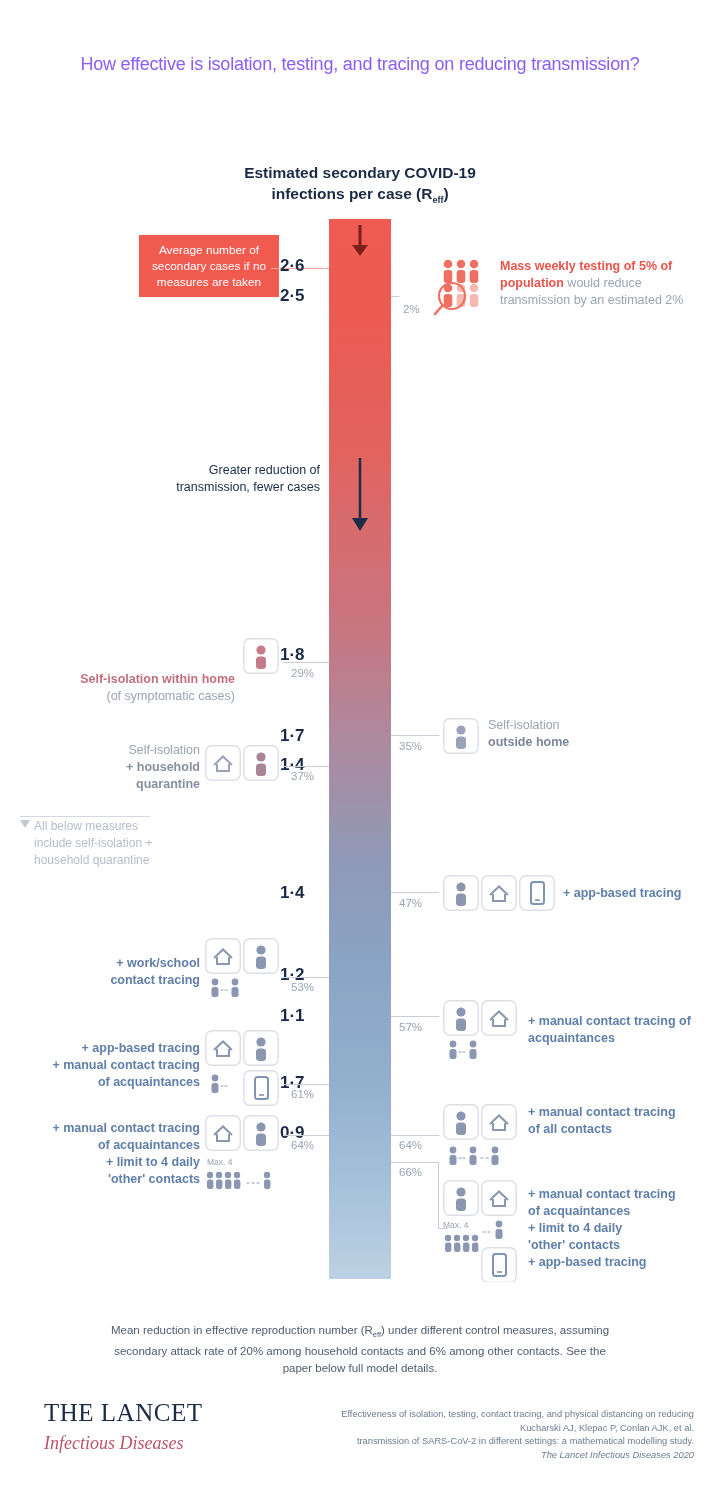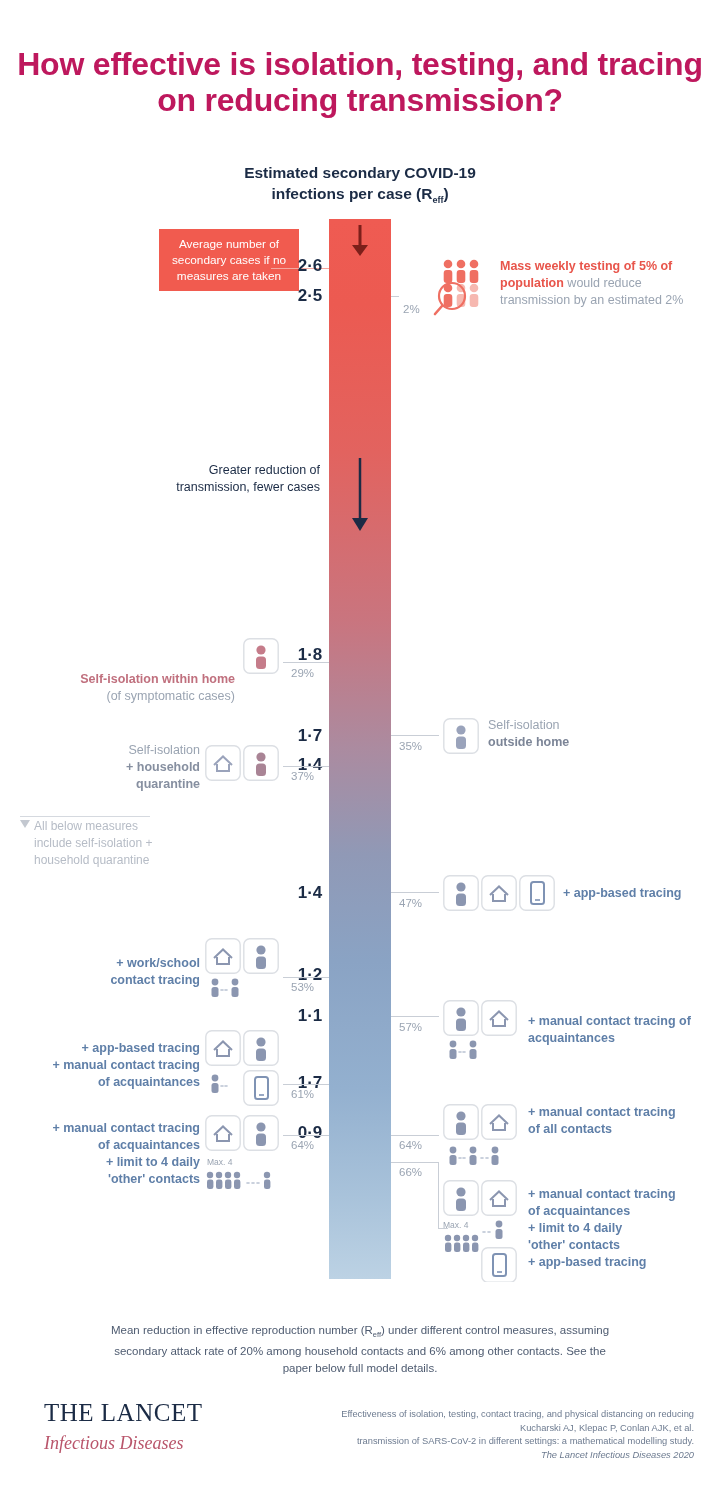--- a/index.html
+++ b/index.html
@@ -7,21 +7,21 @@
     width:720px;height:1486px;
     background:#ffffff;
     font-family:"Liberation Sans", sans-serif;
     color:#2b3a52;
     position:relative;
     overflow:hidden;
   }
   
   .title{
     position:absolute;left:0;top:46px;width:720px;text-align:center;
-    font-size:32px;line-height:36px;font-weight:bold;color:#be185d;
+    font-size:18px;line-height:36px;font-weight:normal;color:#8b5cf6;
     letter-spacing:-0.2px;
   }
   
   .subtitle{
     position:absolute;left:0;top:162px;width:720px;text-align:center;
     font-size:15.5px;line-height:21px;font-weight:bold;color:#1b2b45;
   }
   .subtitle sub{font-size:9px;}
   
   .bar{
@@ -36,21 +36,21 @@
       #8aa3c4 70%,
       #93b0cf 82%,
       #a8c2da 92%,
       #bcd2e4 100%);
   }
   
   .arrow{position:absolute;}
   
   .val{
     position:absolute;font-weight:bold;color:#1b2b45;font-size:17px;
-    text-align:center;width:60px;
+    text-align:left;width:60px;
   }
   .pct{
     position:absolute;color:#9aa4b2;font-size:11.5px;
   }
   .tick{position:absolute;background:#c9ced6;height:1px;}
   
   .lbl{position:absolute;font-size:12.5px;line-height:17px;}
   .lbl.right{text-align:left;}
   .lbl.left{text-align:right;}
   .b{font-weight:bold;}
@@ -112,21 +112,21 @@
 </svg>
 
 <div class="lbl left" style="left:140px;top:462px;width:180px;font-size:12.5px;color:#1b2b45;">
   <span>Greater reduction of transmission, fewer cases</span>
 </div>
 
 <div class="callout">
   <span>Average number of secondary cases if no measures are taken</span>
 </div>
 <style>
-  .callout{left:139px;top:229px;margin-left:20px;}
+  .callout{left:139px;top:235px;}
 </style>
 <div class="callout-line" style="left:271px;top:268px;width:58px;"></div>
 
 <div class="val" style="left:280px;top:256px;">2·6</div>
 
 <div class="val" style="left:280px;top:286px;">2·5</div>
 <div class="pct" style="left:403px;top:303px;">2%</div>
 <div class="tick" style="left:391px;top:296px;width:8px;"></div>
 
 <svg class="icons" style="left:430px;top:258px;" width="80" height="62" viewBox="0 0 80 62">

